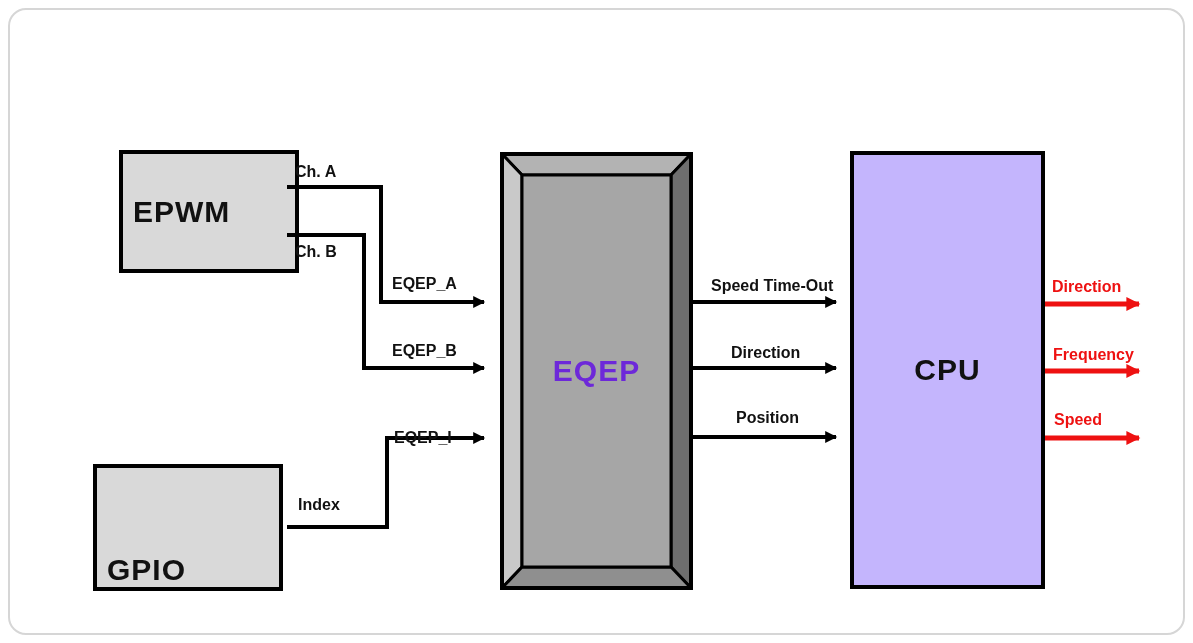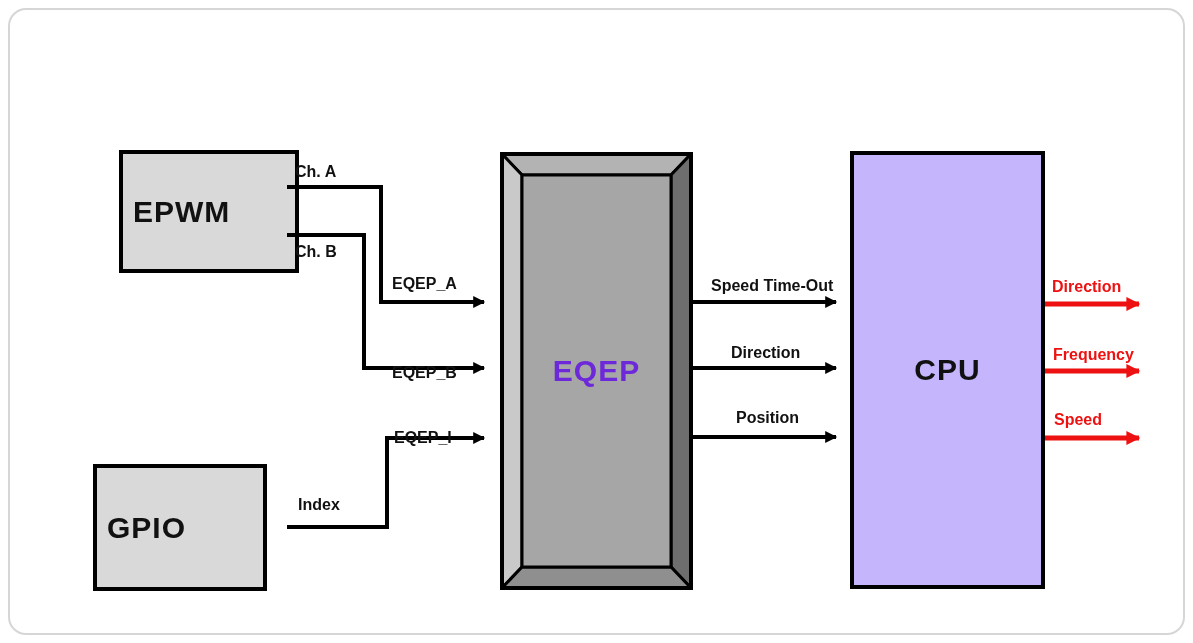--- a/index.html
+++ b/index.html
@@ -27,37 +27,37 @@
     position:absolute;left:30px;top:28px;
     font-size:26px;font-weight:bold;color:#111;letter-spacing:0px;white-space:nowrap;
   }
   .block{
     position:absolute;border:4px solid var(--line-black);
     display:flex;align-items:center;
     font-weight:bold;color:#111;
   }
   .block .blabel{font-size:30px;font-weight:bold;letter-spacing:1px;}
   .block-epwm{left:93px;top:150px;width:180px;height:123px;background:var(--block-fill);padding-left:10px;margin-left:26px;}
-  .block-gpio{left:93px;top:464px;width:174px;height:127px;background:var(--block-fill);padding-left:10px;}
+  .block-gpio{left:93px;top:464px;width:190px;height:127px;background:var(--block-fill);padding-left:10px;align-items:flex-end;}
   .block-cpu{left:850px;top:151px;width:195px;height:438px;background:#c4b5fd;justify-content:center;}
   .eqep-wrap{position:absolute;left:500px;top:152px;width:193px;height:438px;}
   .eqep-label{
     position:absolute;left:0;top:0;width:100%;height:100%;
     display:flex;align-items:center;justify-content:center;
     font-size:30px;font-weight:bold;color:#6d28d9;letter-spacing:1px;
   }
   .overlay{position:absolute;left:0;top:0;width:1193px;height:643px;pointer-events:none;}
   .sig{
     position:absolute;font-size:16px;font-weight:bold;color:#111;white-space:nowrap;line-height:1.1;
   }
   .sig.red{color:var(--accent-red);}
   .lbl-ch-a{left:295px;top:163px;}
   .lbl-ch-b{left:295px;top:243px;text-align:right;}
   .lbl-eqep-a{left:392px;top:275px;}
-  .lbl-eqep-b{left:392px;top:342px;margin-top:22px;}
+  .lbl-eqep-b{left:392px;top:342px;}
   .lbl-eqep-i{left:394px;top:429px;}
   .lbl-index{left:298px;top:496px;}
   .lbl-unit-time-out{left:711px;top:277px;}
   .lbl-direction-in{left:731px;top:344px;}
   .lbl-position{left:736px;top:409px;}
   .lbl-out-direction{left:1052px;top:278px;}
   .lbl-out-frequency{left:1053px;top:346px;}
   .lbl-out-speed{left:1054px;top:411px;}
 </style>
 </head>

